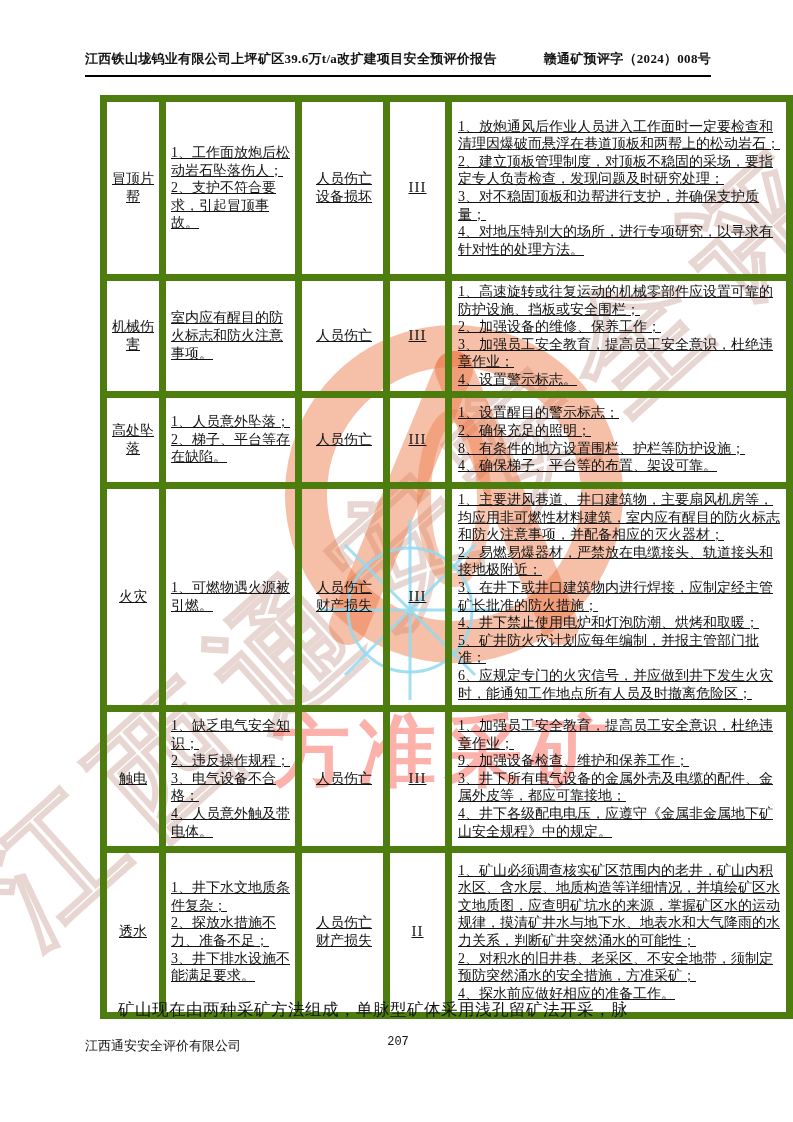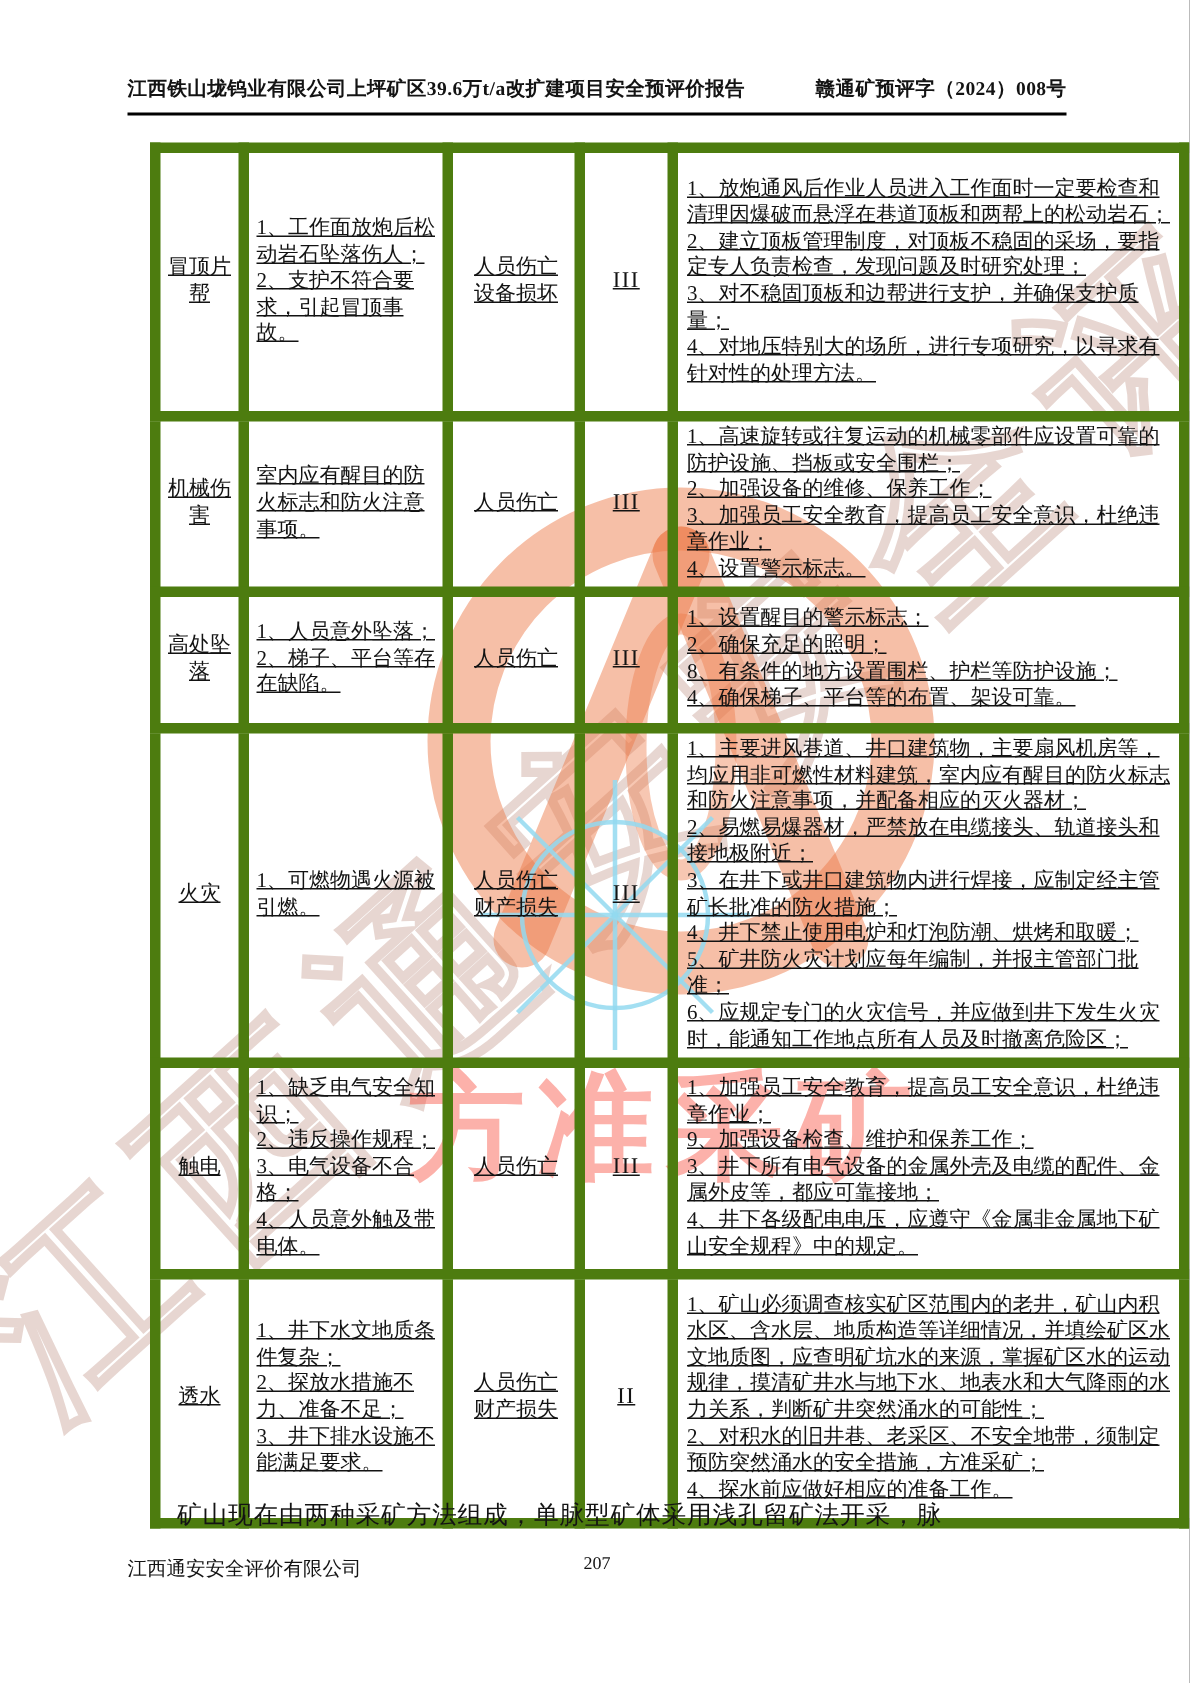--- a/index.html
+++ b/index.html
@@ -61,21 +61,21 @@
     position:absolute;left:85px;top:960px;z-index:2;
     font-size:17.5px;font-weight:bold;letter-spacing:.5px;
   }
   .body-paragraph{
     position:absolute;left:85px;right:82px;top:996px;z-index:2;
     font-size:16.5px;line-height:27px;text-indent:2em;letter-spacing:.5px;
   }
   
   .doc-footer{position:absolute;left:85px;right:82px;top:1037px;z-index:2;font-size:13px;}
   .footer-company{position:absolute;left:0;top:0;}
-  .footer-page{position:absolute;left:0;right:0;text-align:center;top:-2px;font-size:12px;font-family:Liberation Serif, serif;}
+  .footer-page{position:absolute;left:0;right:0;text-align:center;top:-2px;font-size:12px;font-family:Liberation Mono, monospace;}
 </style>
 </head>
 <body>
 
 <div class="page">
 
   <div class="wm wm-diag">江西通安安全评价有限公司</div>
   <svg class="wm wm-logo" viewBox="0 0 350 360">
     <circle cx="172" cy="176" r="148" fill="none" stroke="rgba(236,122,72,0.48)" stroke-width="42"></circle>
     <path d="M172,52 L66,308" fill="none" stroke="rgba(236,122,72,0.48)" stroke-width="38" stroke-linecap="round"></path>

